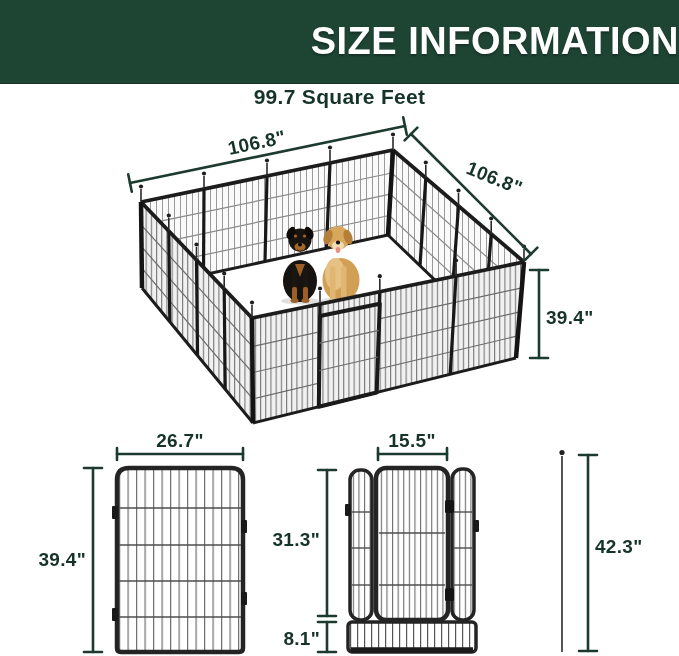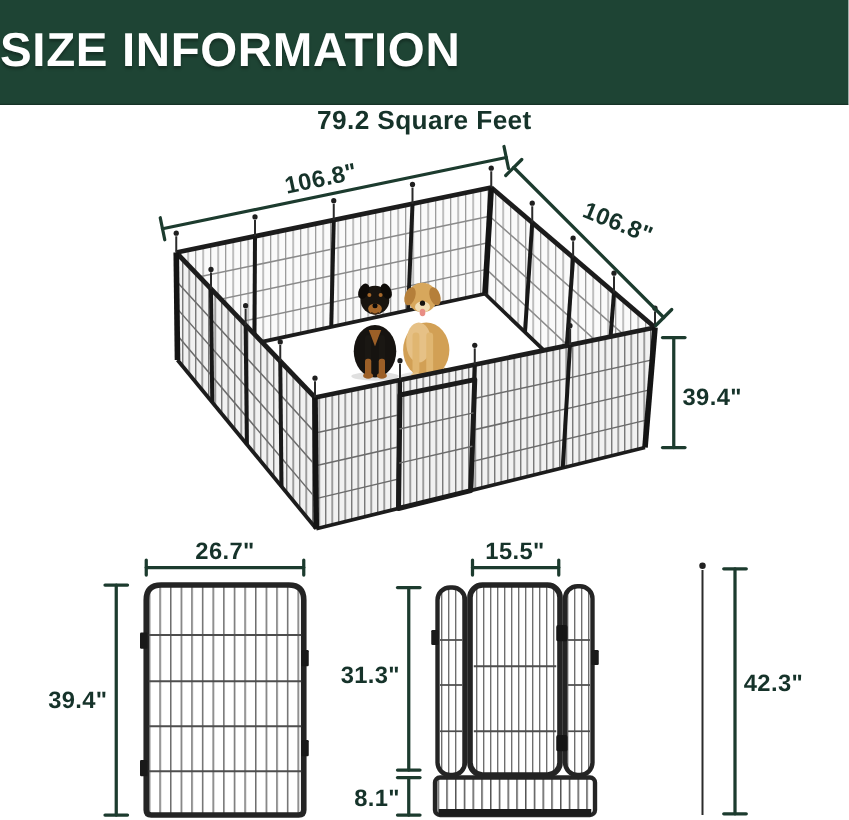--- a/index.html
+++ b/index.html
@@ -2,21 +2,21 @@
 <html><head>
 <meta charset="utf-8">
 <style>
   html,body{margin:0;padding:0;background:#fff;}
   .sheet{
     position:relative;width:679px;height:656px;overflow:hidden;
     background:#ffffff;font-family:"Liberation Sans",sans-serif;
   }
   .banner{
     width:679px;height:84px;background:#1e4434;
-    display:flex;align-items:center;justify-content:flex-start;
+    display:flex;align-items:center;justify-content:flex-end;
     border-bottom:1px solid rgba(0,0,0,.25);box-sizing:border-box;
   }
   .banner h1{
     margin:0;color:#ffffff;font-size:38px;font-weight:800;letter-spacing:.5px;
     text-shadow:0 2px 2px rgba(0,0,0,.28);
   }
   .subtitle{
     height:26px;display:flex;align-items:center;justify-content:center;
     color:#16332a;font-size:21px;font-weight:700;letter-spacing:.3px;
   }
@@ -28,21 +28,21 @@
 </style>
 </head>
 <body>
 
 <div class="sheet">
 
   <div class="banner">
     <h1>SIZE INFORMATION</h1>
   </div>
 
-  <div class="subtitle">79.2 Square Feet</div>
+  <div class="subtitle">99.7 Square Feet</div>
 
   <svg width="679" height="546" viewBox="0 110 679 546">
     <defs>
       <pattern id="pIn" width="6" height="6" patternUnits="userSpaceOnUse">
         <rect width="6" height="6" fill="#fafafa"></rect>
         <rect width="1" height="6" fill="#9a9a9a"></rect>
       </pattern>
       <pattern id="pOut" width="5.2" height="6" patternUnits="userSpaceOnUse">
         <rect width="5.2" height="6" fill="#f1f1f1"></rect>
         <rect width="1.1" height="6" fill="#777777"></rect>

